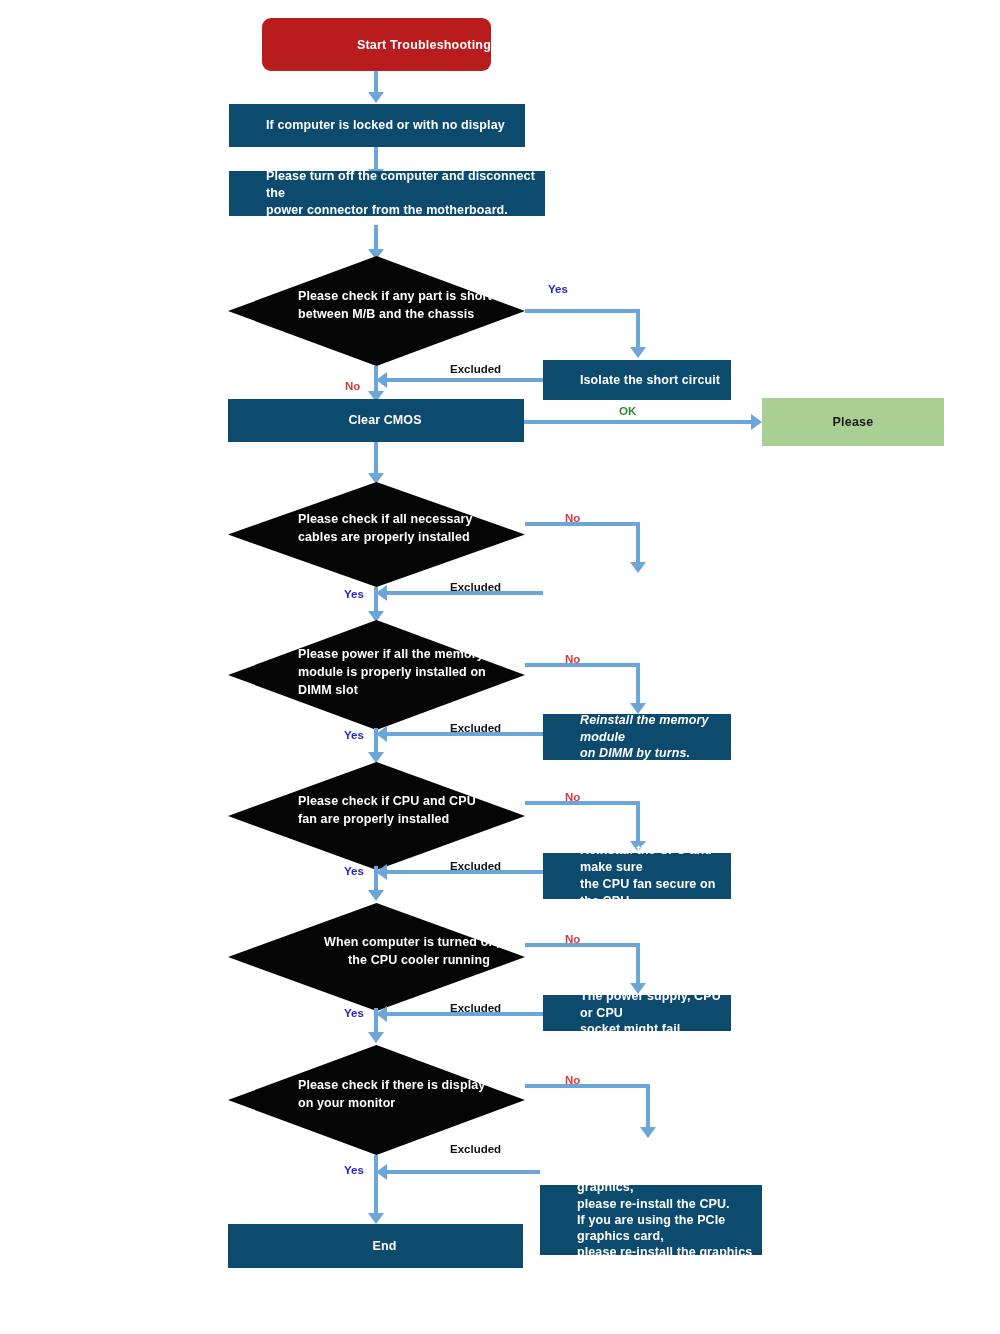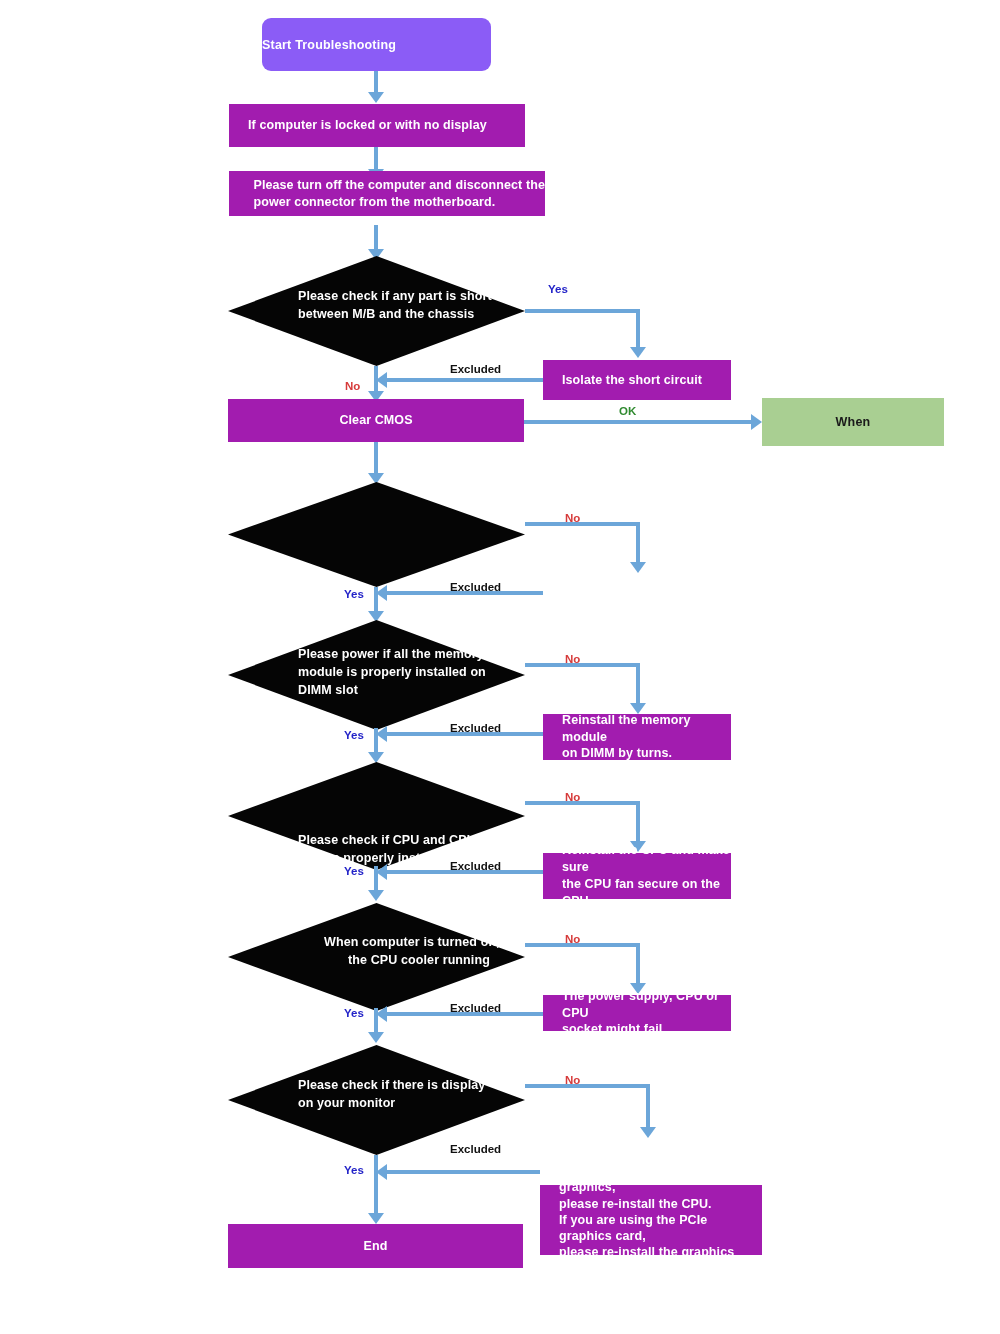--- a/index.html
+++ b/index.html
@@ -1,25 +1,25 @@
 <!DOCTYPE html>
 <html><head>
 <meta charset="utf-8">
 <style>
   html,body{margin:0;padding:0;background:#ffffff;}
   body{width:1000px;height:1334px;font-family:"Liberation Sans",sans-serif;}
   #chart{position:relative;width:1000px;height:1334px;overflow:hidden;background:#fff;}
   .node{position:absolute;box-sizing:border-box;}
-  .proc{background:#a21caf;color:#ffffff;display:flex;align-items:center;}
+  .proc{background:#0c4a6e;color:#ffffff;display:flex;align-items:center;padding-left:18px;}
   .proc .txt{font-size:12.5px;font-weight:bold;line-height:1.35;letter-spacing:.1px;}
   .proc.center{justify-content:center;}
   .proc.center .txt{text-align:center;}
   .proc.left{justify-content:flex-start;}
   .proc.left .txt{text-align:left;padding-left:19px;}
-  .startnode{background:#8b5cf6;border-radius:9px;display:flex;align-items:center;justify-content:flex-start;color:#ffffff;}
+  .startnode{background:#b91c1c;border-radius:9px;display:flex;align-items:center;justify-content:flex-end;color:#ffffff;}
   .startnode .txt{font-size:12.5px;font-weight:bold;letter-spacing:.2px;}
   .endnode{background:#a9cf92;display:flex;align-items:center;justify-content:center;color:#1a1a1a;}
   .endnode .txt{font-size:12.5px;font-weight:bold;letter-spacing:.2px;}
   .diamond{position:absolute;}
   .diamond svg{position:absolute;left:0;top:0;}
   .diamond .dlabel{position:absolute;color:#ffffff;font-size:12.5px;font-weight:bold;
                    line-height:1.42;letter-spacing:.1px;text-align:left;z-index:2;}
   .edge{position:absolute;background:#6ca6d9;}
   .edge.v{width:4px;}
   .edge.h{height:4px;}
@@ -87,30 +87,32 @@
 
   <div class="node proc left" style="left:543px;top:360px;width:188px;height:40px;">
     <span class="txt">Isolate the short circuit</span>
   </div>
 
   <div class="edge h" style="left:524px;top:420px;width:228px;"></div>
   <div class="arr right" style="left:751px;top:414px;"></div>
   <div class="elabel lbl-ok" style="left:619px;top:405px;">OK</div>
 
   <div class="node endnode" style="left:762px;top:398px;width:182px;height:48px;">
-    <span class="txt">When</span>
+    <span class="txt">Please</span>
   </div>
 
   <div class="edge v" style="left:374px;top:442px;height:35px;"></div>
   <div class="arr down" style="left:368px;top:473px;"></div>
 
   <div class="diamond" style="left:228px;top:482px;width:297px;height:105px;">
     <svg width="297" height="105" viewBox="0 0 297 105">
       <polygon points="148.5,0 297,52.5 148.5,105 0,52.5" fill="#050505"></polygon>
     </svg>
+    <span class="dlabel" style="left:70px;top:29px;width:215px;white-space:pre-line;">Please check if all necessary
+cables are properly installed</span>
   </div>
 
   <div class="edge h" style="left:525px;top:522px;width:115px;"></div>
   <div class="edge v" style="left:636px;top:522px;height:42px;"></div>
   <div class="arr down" style="left:630px;top:562px;"></div>
   <div class="elabel lbl-no" style="left:565px;top:512px;">No</div>
 
   <div class="edge h" style="left:387px;top:591px;width:156px;"></div>
   <div class="arr left" style="left:376px;top:585px;"></div>
   <div class="elabel lbl-ex" style="left:450px;top:581px;">Excluded</div>
@@ -136,29 +138,29 @@
 
   <div class="edge h" style="left:387px;top:732px;width:156px;"></div>
   <div class="arr left" style="left:376px;top:726px;"></div>
   <div class="elabel lbl-ex" style="left:450px;top:722px;">Excluded</div>
 
   <div class="edge v" style="left:374px;top:728px;height:28px;"></div>
   <div class="arr down" style="left:368px;top:752px;"></div>
   <div class="elabel lbl-yes" style="left:344px;top:729px;">Yes</div>
 
   <div class="node proc left" style="left:543px;top:714px;width:188px;height:46px;">
-    <span class="txt" style="white-space:pre-line;">Reinstall the memory module
+    <span class="txt" style="white-space:pre-line;font-style:italic;">Reinstall the memory module
 on DIMM by turns.</span>
   </div>
 
   <div class="diamond" style="left:228px;top:762px;width:297px;height:108px;">
     <svg width="297" height="108" viewBox="0 0 297 108">
       <polygon points="148.5,0 297,54 148.5,108 0,54" fill="#050505"></polygon>
     </svg>
-    <span class="dlabel" style="left:70px;top:31px;width:205px;white-space:pre-line;margin-top:39px;">Please check if CPU and CPU
+    <span class="dlabel" style="left:70px;top:31px;width:205px;white-space:pre-line;">Please check if CPU and CPU
 fan are properly installed</span>
   </div>
 
   <div class="edge h" style="left:525px;top:801px;width:115px;"></div>
   <div class="edge v" style="left:636px;top:801px;height:42px;"></div>
   <div class="arr down" style="left:630px;top:841px;"></div>
   <div class="elabel lbl-no" style="left:565px;top:791px;">No</div>
 
   <div class="edge h" style="left:387px;top:870px;width:156px;"></div>
   <div class="arr left" style="left:376px;top:864px;"></div>

